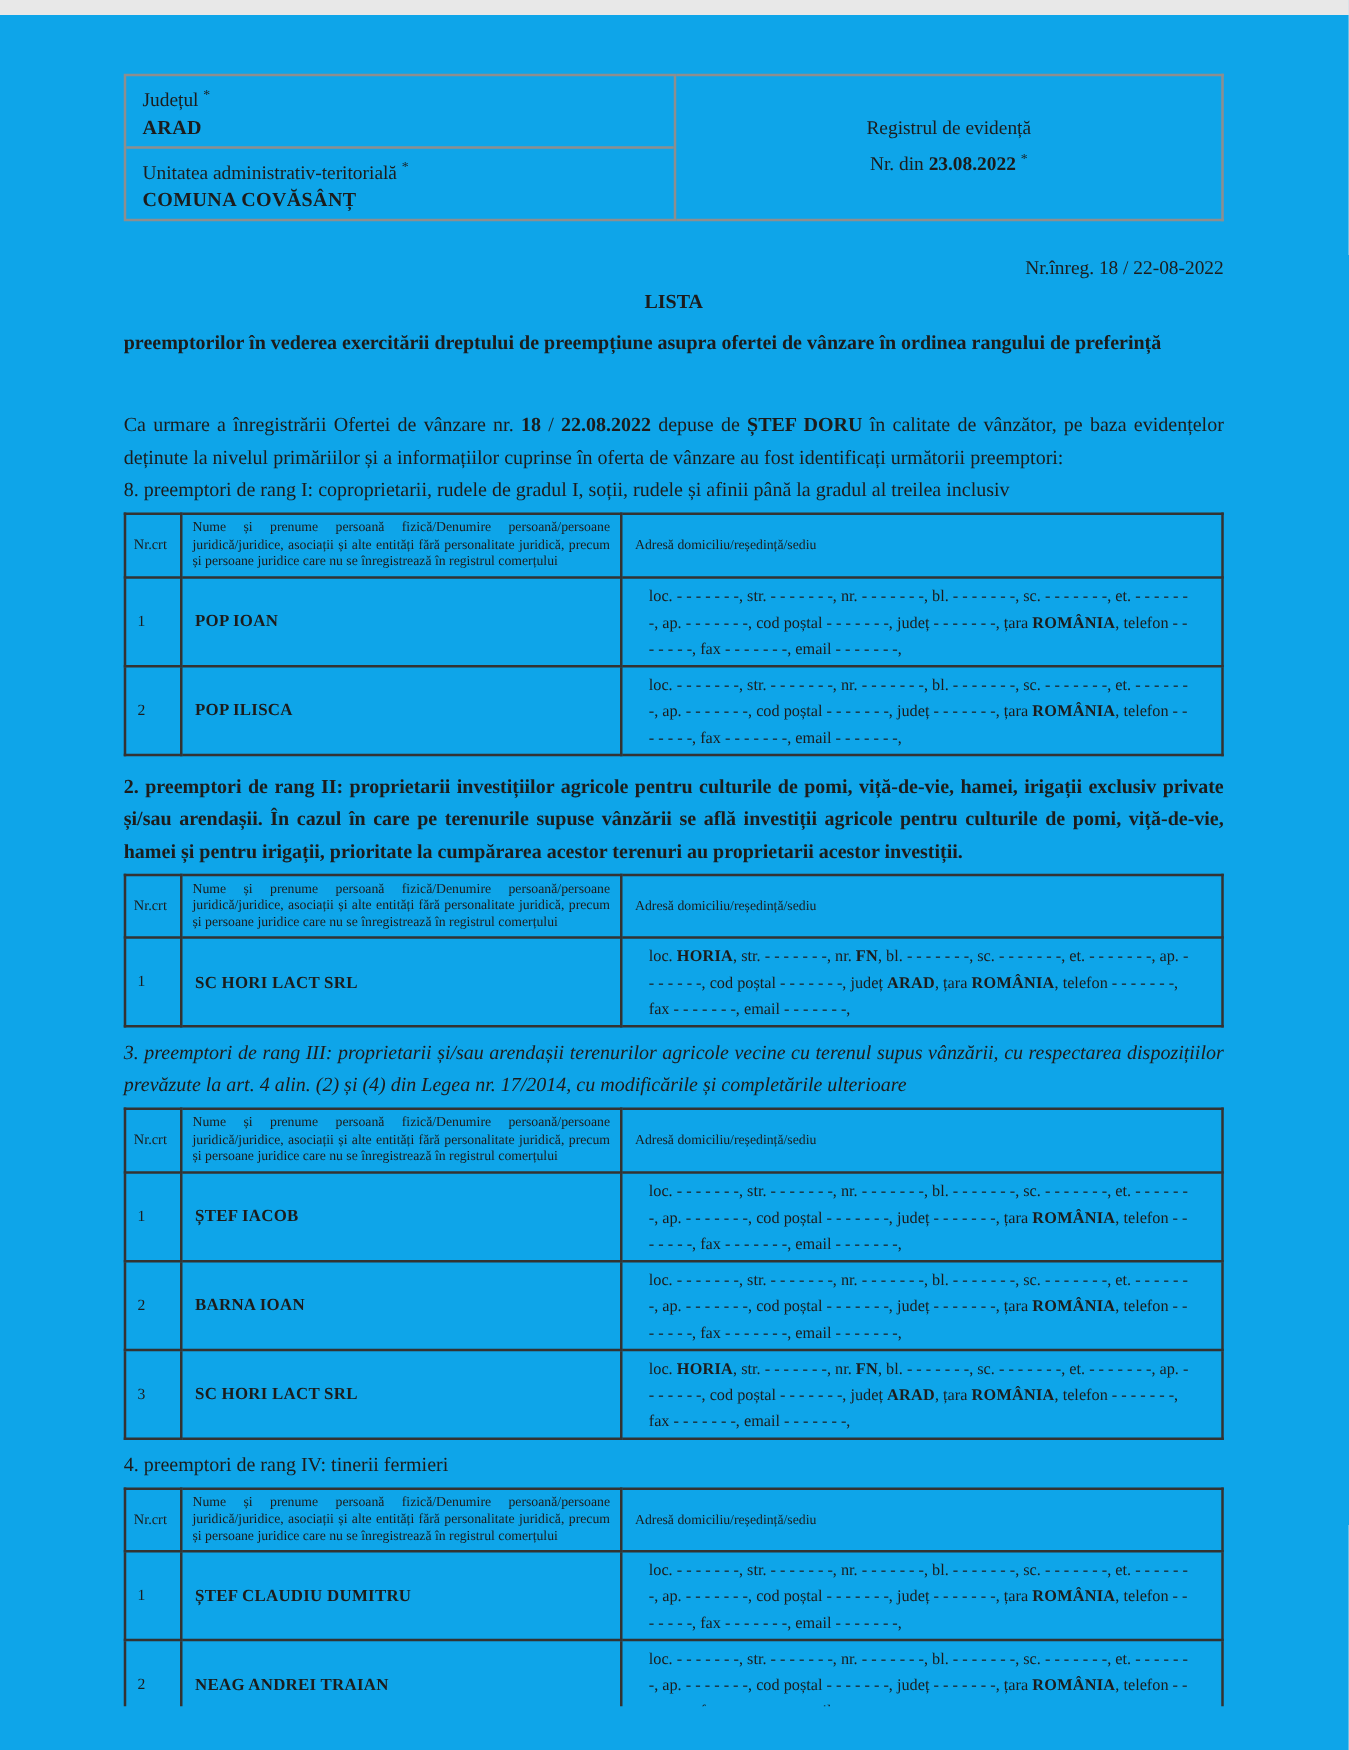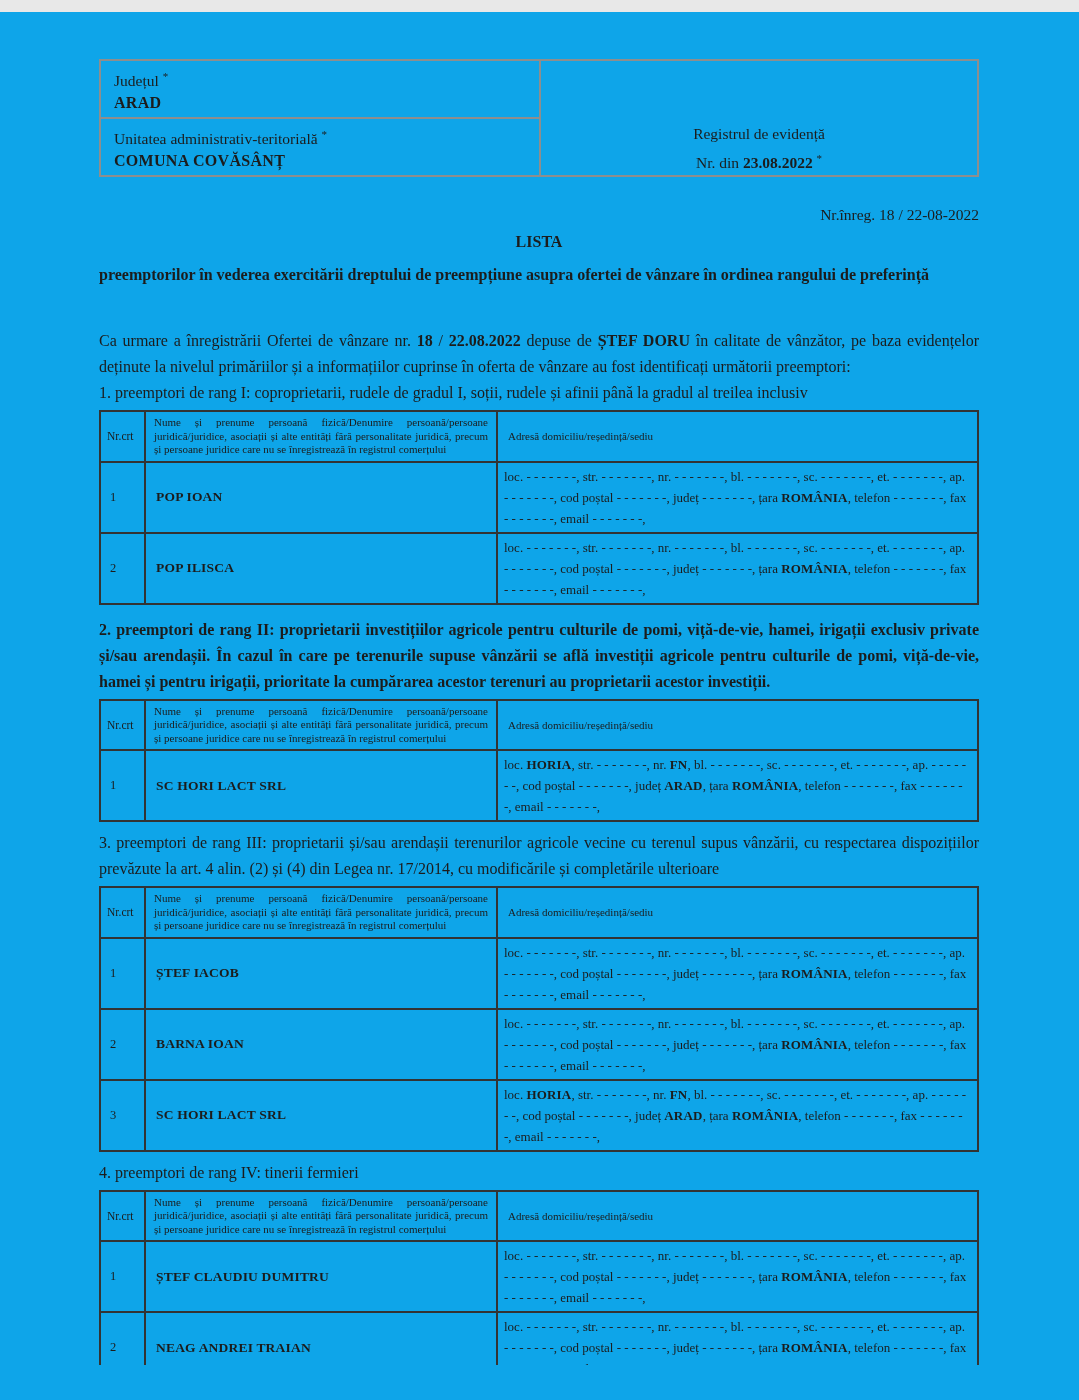--- a/index.html
+++ b/index.html
@@ -22,55 +22,55 @@
   
   .id-boxes { display:flex; }
   .id-left { width:438px; border:2px solid #8e8e8e; }
   .id-cell { height:45px; padding:5px 13px 6px 13px; }
   .id-cell.first { border-bottom:2px solid #8e8e8e; }
   .id-label { font-size:15.5px; line-height:21px; }
   .id-label sup { font-size:11px; }
   .id-value { font-size:16px; font-weight:bold; line-height:24px; letter-spacing:0.3px; }
   .id-right {
     flex:1; border:2px solid #8e8e8e; border-left:none;
-    display:flex; flex-direction:column; justify-content:flex-end; align-items:center;
+    display:flex; flex-direction:column; justify-content:center; align-items:center;
     text-align:center;
   }
   .reg-title { font-size:15.5px; line-height:24px; }
   .reg-line  { font-size:15.5px; line-height:24px; }
   .reg-line sup { font-size:11px; }
 
   .regno { text-align:right; font-size:15.5px; margin-top:28px; line-height:20px; }
 
   .title-block { margin-top:4px; }
   .doc-title { text-align:center; font-weight:bold; font-size:16px; line-height:26px;font-family:Liberation Serif, serif; }
   .doc-subtitle { text-align:left; font-weight:bold; font-size:16px; line-height:27px; margin-top:6px; }
 
   .intro { margin-top:40px; font-size:16px; line-height:26px; text-align:justify; }
 
   .section-heading { font-size:16px; line-height:26px; }
   .section-heading.just { text-align:justify; }
   .mt1 { margin-top:0px; }
   .mt2 { margin-top:12px;font-weight:bold; }
-  .mt3 { margin-top:8px; }
+  .mt3 { margin-top:8px;font-style:italic; }
   .mt4 { margin-top:8px; }
 
   table.ptab {
     width:100%; border-collapse:collapse; table-layout:fixed;
     margin-top:4px; margin-bottom:0;
   }
   table.ptab col.c1 { width:45px; }
   table.ptab col.c2 { width:352px; }
   table.ptab td { border:2px solid #333333; vertical-align:middle; }
   .th-nr   { font-size:11.5px; padding:3px 2px 3px 6px; }
   .th-name { font-size:11px; line-height:13.5px; text-align:justify; padding:4px 8px; }
   .th-addr { font-size:11px; padding:0 10px; }
   .td-nr   { font-size:12.5px; padding:3px 2px 3px 9px; }
   .td-name { font-size:13.5px; font-weight:bold; padding:3px 2px 3px 10px; letter-spacing:0.2px; }
-  .td-addr { font-size:13px; line-height:21px; padding:3px 6px; }
+  .td-addr { font-size:13px; line-height:21px; padding:3px 21px; }
   .td-addr b, .td-name b { letter-spacing:0.2px; }
 </style>
 </head>
 <body>
 
 <div class="page">
 <div class="clip">
 <div class="content">
 
   <div class="id-boxes">
@@ -92,21 +92,21 @@
 
   <div class="regno">Nr.înreg. 18 / 22-08-2022</div>
 
   <div class="title-block">
     <div class="doc-title">LISTA</div>
     <div class="doc-subtitle">preemptorilor în vederea exercitării dreptului de preempțiune asupra ofertei de vânzare în ordinea rangului de preferință</div>
   </div>
 
   <div class="intro"><span>Ca urmare a înregistrării Ofertei de vânzare nr. </span><b>18</b><span> / </span><b>22.08.2022</b><span> depuse de </span><b>ȘTEF DORU</b><span> în calitate de vânzător, pe baza evidențelor deținute la nivelul primăriilor și a informațiilor cuprinse în oferta de vânzare au fost identificați următorii preemptori:</span></div>
 
-  <div class="section-heading mt1">1. preemptori de rang I: coproprietarii, rudele de gradul I, soții, rudele și afinii până la gradul al treilea inclusiv</div>
+  <div class="section-heading mt1">8. preemptori de rang I: coproprietarii, rudele de gradul I, soții, rudele și afinii până la gradul al treilea inclusiv</div>
   <table class="ptab">
     <colgroup>
             <col class="c1">
             <col class="c2">
             <col>
           </colgroup>
     <tbody>
             <tr>
       <td class="th-nr">Nr.crt</td>
       <td class="th-name">Nume și prenume persoană fizică/Denumire persoană/persoane juridică/juridice, asociații și alte entități fără personalitate juridică, precum și persoane juridice care nu se înregistrează în registrul comerțului</td>

